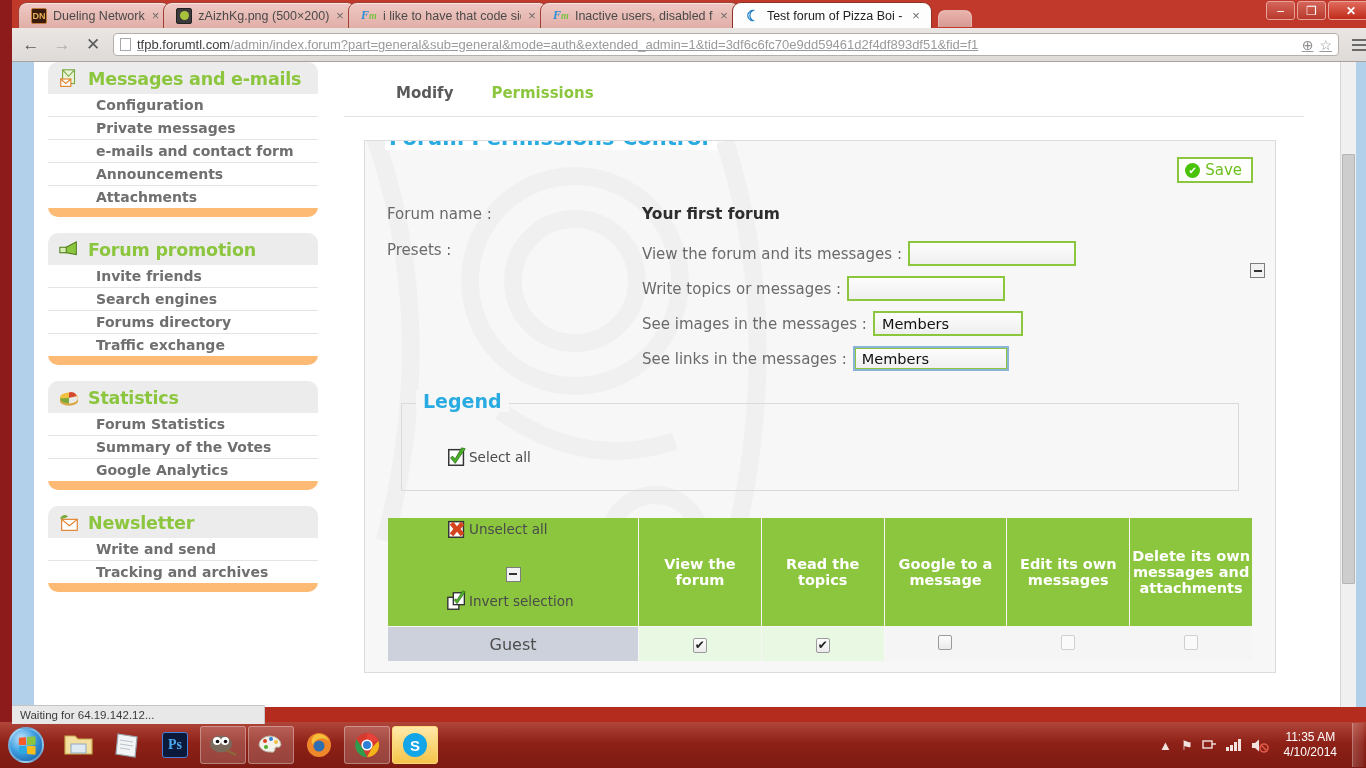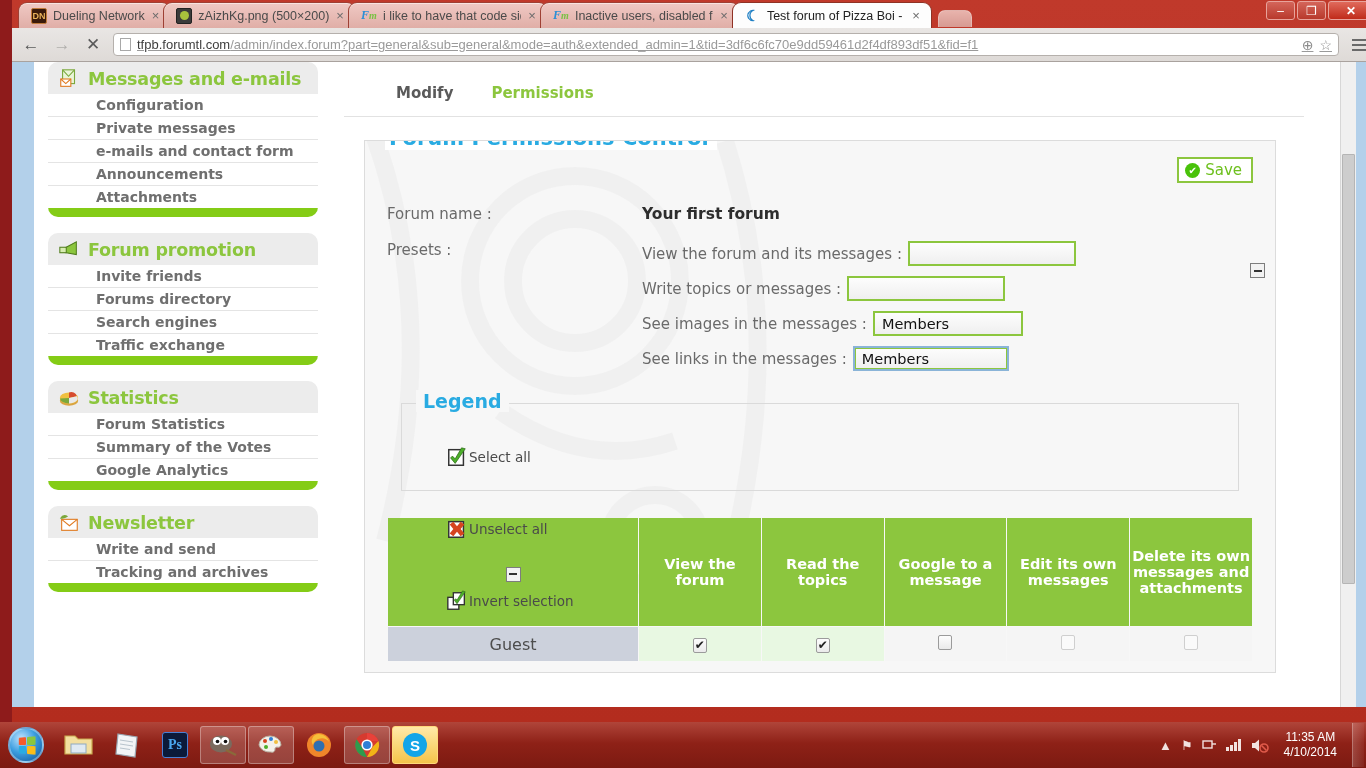--- a/index.html
+++ b/index.html
@@ -201,21 +201,21 @@
   }
   .panel-head .ptitle {
     color: #8cc63e;
     font-size: 17.5px;
     font-weight: bold;
     font-family: "DejaVu Sans", sans-serif;
     letter-spacing: -.2px;
   }
   .panel-icon { width: 22px; height: 22px; flex:0 0 auto; display:block; }
   .panel-body {
-    background: #84cc16;
+    background: #fdba74;
     border-bottom-left-radius: 10px;
     border-bottom-right-radius: 10px;
     padding: 0 0 9px 0;
   }
   .panel-link {
     display: block;
     background: #ffffff;
     border-bottom: 1px solid #e4e4e4;
     padding: 3px 0 3px 48px;
     font-size: 14px;
@@ -583,22 +583,22 @@
         <div class="panel">
           <div class="panel-head">
             <svg class="panel-icon" viewBox="0 0 24 24">
               <path d="M3 14 L9 9 L20 3 L20 17 L9 15 Z" fill="#8cc63e" stroke="#4f7c1b" stroke-width="1.1"></path>
               <rect x="2" y="9" width="7" height="6" fill="#d7ecb0" stroke="#4f7c1b" stroke-width="1.1"></rect>
             </svg>
             <span class="ptitle">Forum promotion</span>
           </div>
           <div class="panel-body">
             <a class="panel-link">Invite friends</a>
+            <a class="panel-link">Search engines</a>
             <a class="panel-link">Forums directory</a>
-            <a class="panel-link">Search engines</a>
             <a class="panel-link">Traffic exchange</a>
           </div>
         </div>
 
         <div class="panel">
           <div class="panel-head">
             <svg class="panel-icon" viewBox="0 0 24 24">
               <ellipse cx="12" cy="15" rx="10" ry="5.5" fill="#d9a441"></ellipse>
               <ellipse cx="12" cy="12" rx="10" ry="6" fill="#f0c040"></ellipse>
               <path d="M12 12 L12 6 A6 6 0 0 1 20.5 10 Z" fill="#d64b2f"></path>
@@ -781,20 +781,21 @@
         </div>
       </div>
 
       <div id="scrollbar-track">
         <div id="scrollbar-thumb"></div>
       </div>
 
     </div>
   </div>
 
+  <div id="status-bubble">Waiting for 64.19.142.12...</div>
 </div>
 
 <div id="taskbar">
 
   <div id="start-orb">
     <div class="orb">
       <div class="orb-flag">
         <i style="background:#f55a2b"></i>
           <i style="background:#8cc63e"></i>
         <i style="background:#29abe2"></i>

